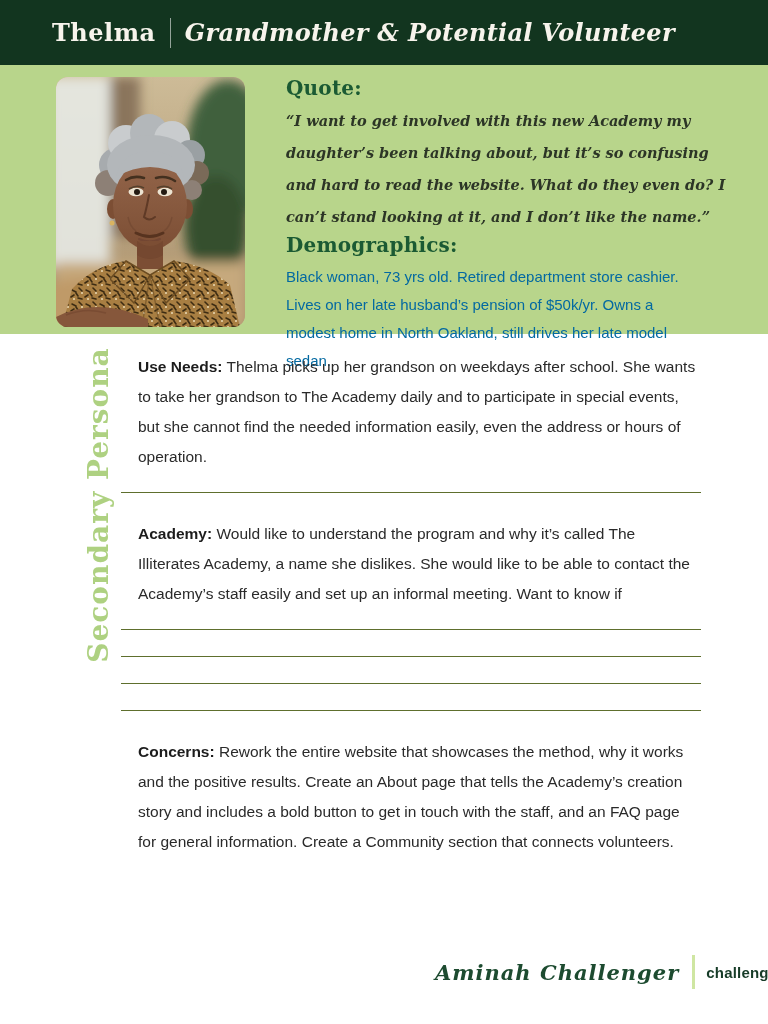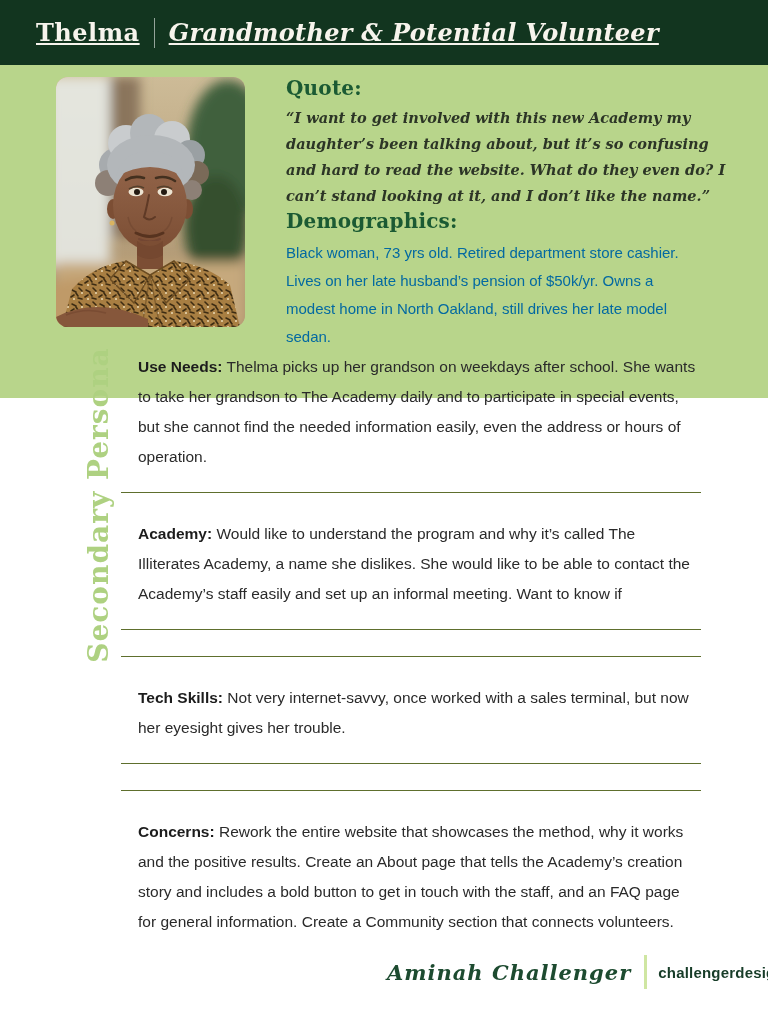--- a/index.html
+++ b/index.html
@@ -14,23 +14,22 @@
   }
 
   
   .header {
     position: absolute;
     top: 0; left: 0;
     width: 768px; height: 65px;
     background: #12351f;
     display: flex;
     align-items: center;
-    padding-left: 36px;
+    padding-left: 52px;
     color: #f7f4ec;
-    text-decoration: underline;
   }
   .header .name {
     font-family: "DejaVu Serif", serif;
     font-weight: 700;
     font-size: 24px;
     letter-spacing: 0.5px;
   }
   .header .sep {
     width: 1px; height: 30px;
     background: rgba(255,255,255,0.55);
@@ -41,21 +40,21 @@
     font-weight: 700;
     font-style: italic;
     font-size: 24px;
     letter-spacing: 0.3px;
   }
 
   
   .hero {
     position: absolute;
     top: 65px; left: 0;
-    width: 768px; height: 333px;
+    width: 768px; height: 269px;
     background: #b8d58b;
   }
   .photo {
     position: absolute;
     left: 56px; top: 12px;
     width: 189px; height: 250px;
     border-radius: 12px;
     overflow: hidden;
     background: #c9b491;
   }
@@ -72,21 +71,21 @@
     font-size: 20px;
     color: #1b5a33;
     letter-spacing: 0.2px;
   }
   .quote-text {
     margin-top: 5px;
     font-family: "DejaVu Serif", serif;
     font-weight: 700;
     font-style: italic;
     font-size: 14.5px;
-    line-height: 26px;
+    line-height: 32px;
     color: #2c3526;
     width: 440px;
   }
   .demo-heading { margin-top: 0; }
   .demo-text {
     margin-top: 6px;
     font-size: 15px;
     line-height: 28px;
     color: #0369a1;
     width: 420px;
@@ -132,20 +131,21 @@
     align-items: center;
   }
   .signature {
     font-family: "DejaVu Serif", serif;
     font-style: italic;
     font-weight: 700;
     font-size: 21px;
     color: #1d4b30;
     letter-spacing: 1px;
     white-space: nowrap;
+    margin-left: 48px;
   }
   .f-divider {
     width: 3px; height: 34px;
     background: #cfe6a2;
     margin: 0 11px 0 13px;
     flex: none;
   }
   .email {
     font-size: 15px;
     font-weight: 700;
@@ -258,23 +258,20 @@
     </div>
     <hr class="divider">
 
     <div class="section">
       <p><b>Academy:</b> <span>Would like to understand the program and why it’s called The Illiterates Academy, a name she dislikes. She would like to be able to contact the Academy’s staff easily and set up an informal meeting. Want to know if</span></p>
     </div>
     <hr class="divider">
 
     <hr class="divider">
 
-    <div class="section">
-      <p><b>Tech Skills:</b> <span>Not very internet-savvy, once worked with a sales terminal, but now her eyesight gives her trouble.</span></p>
-    </div>
     <hr class="divider">
 
     <hr class="divider">
 
     <div class="section">
       <p><b>Concerns:</b> <span>Rework the entire website that showcases the method, why it works and the positive results. Create an About page that tells the Academy’s creation story and includes a bold button to get in touch with the staff, and an FAQ page for general information. Create a Community section that connects volunteers.</span></p>
     </div>
 
   </div>
 

